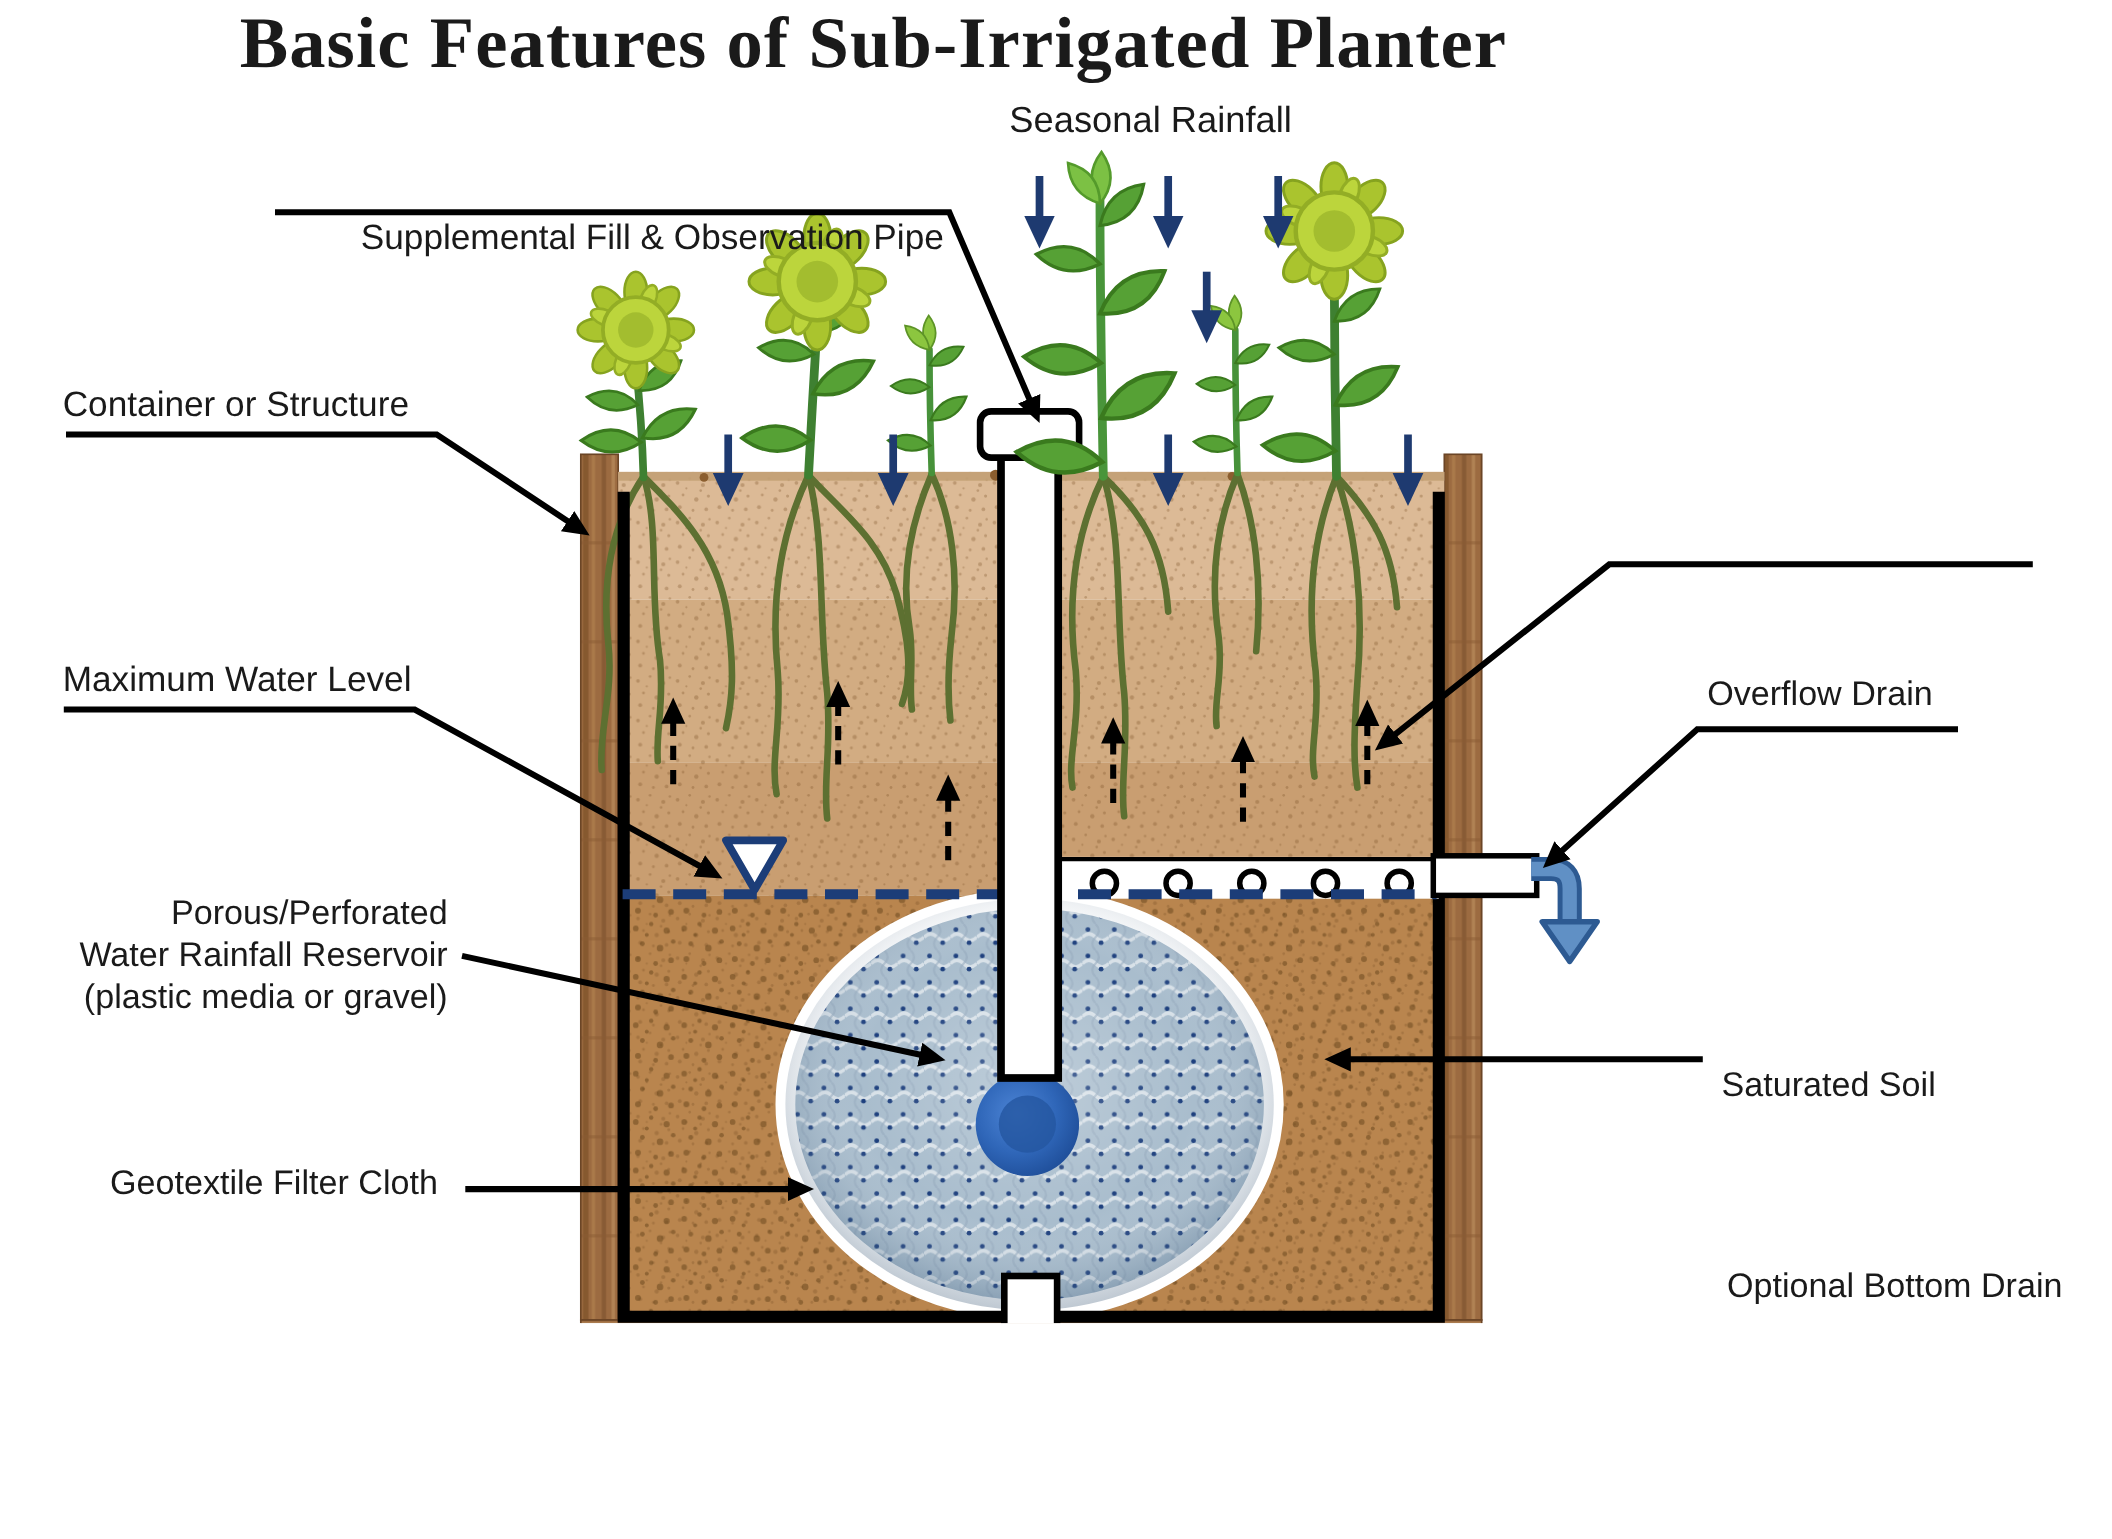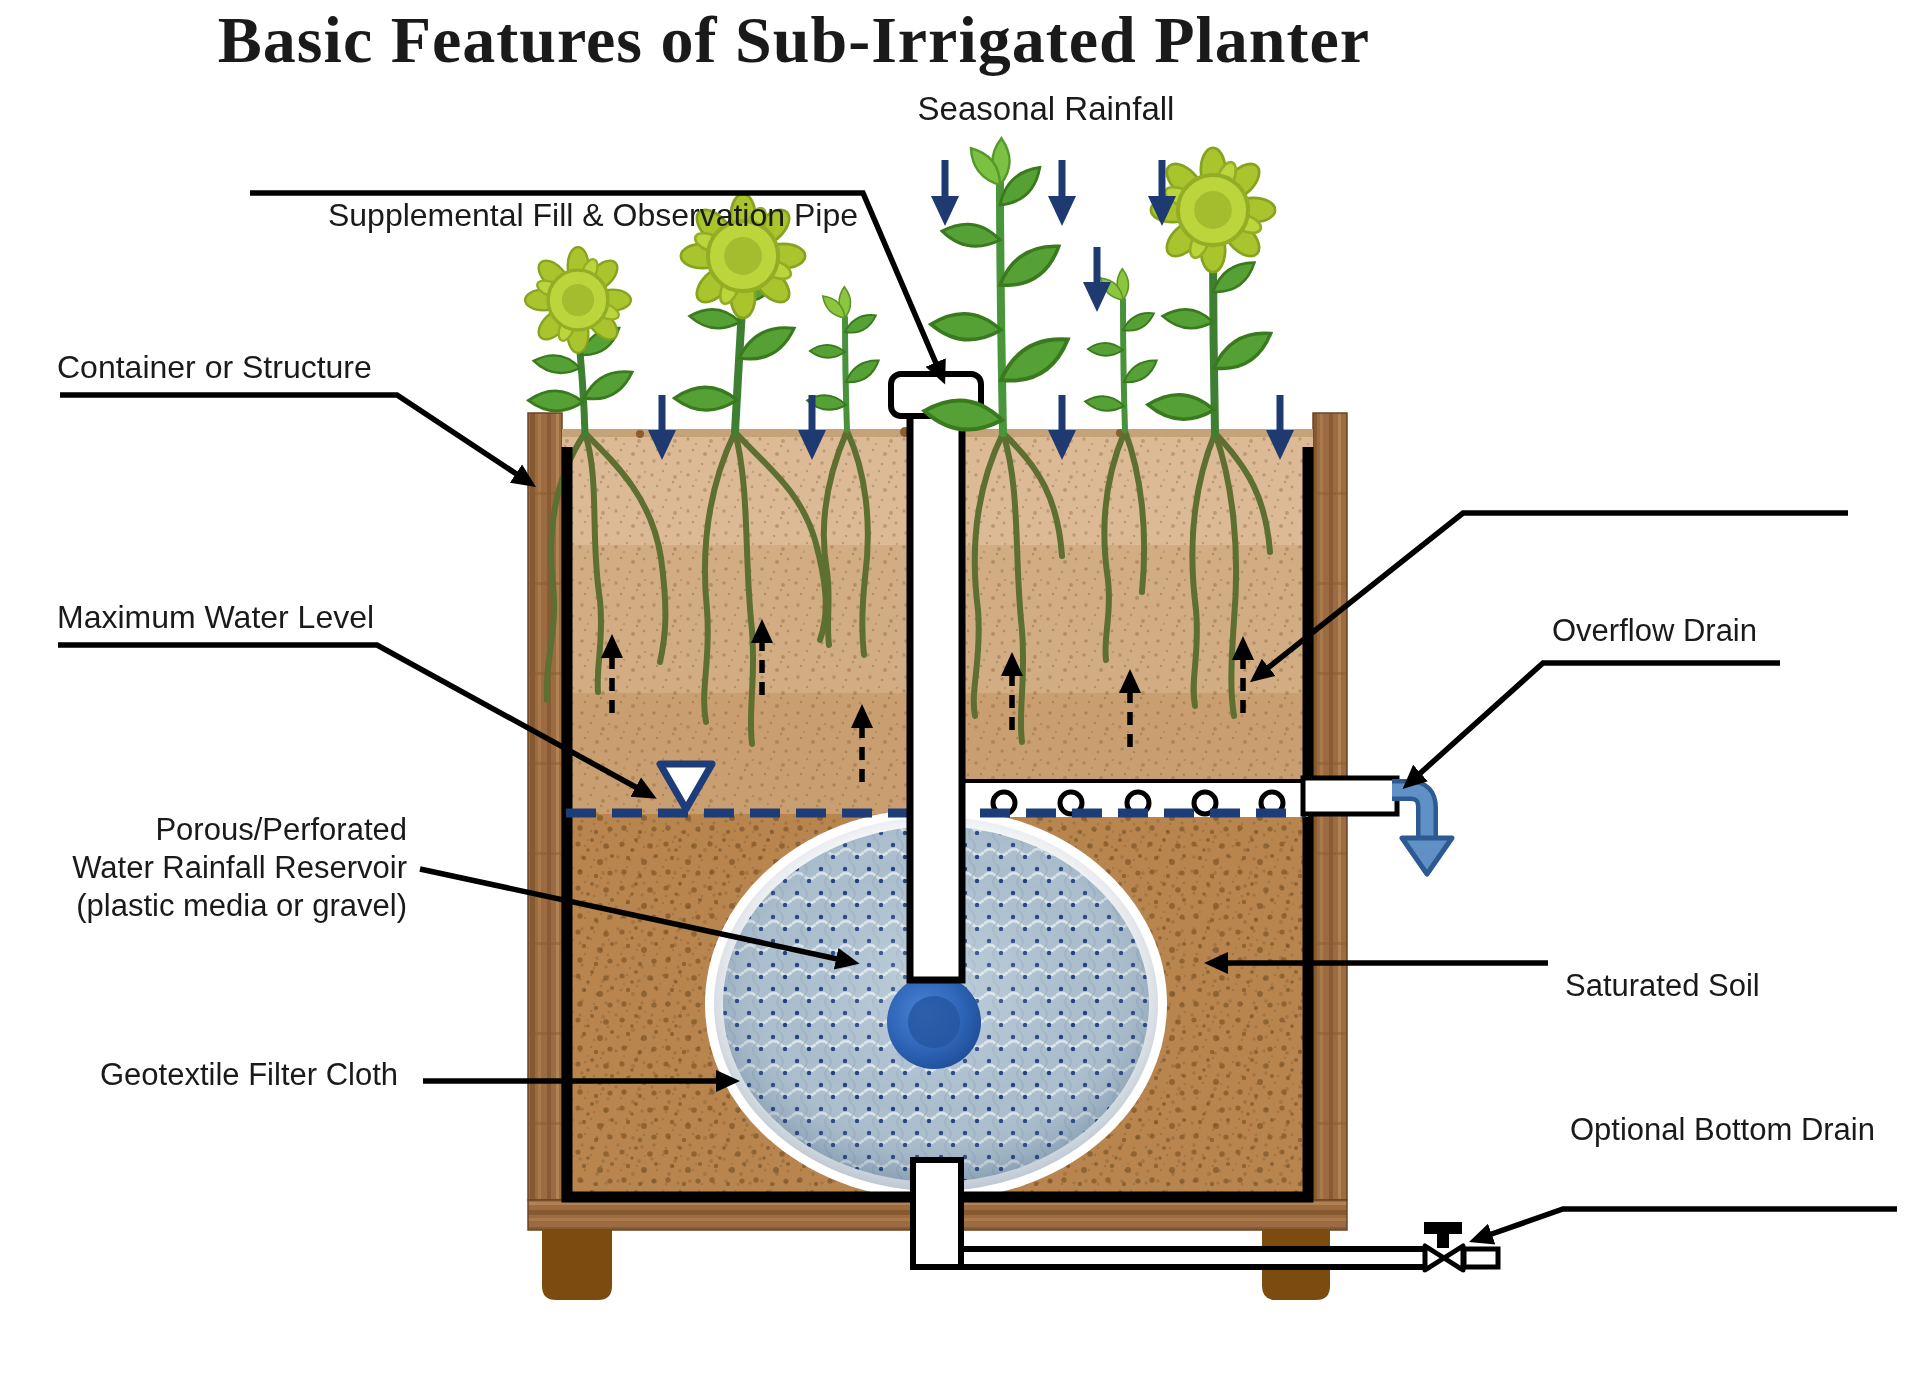--- a/index.html
+++ b/index.html
@@ -1,31 +1,31 @@
 <!DOCTYPE html>
 <html><head>
 <meta charset="utf-8">
 <style>
   html,body{margin:0;padding:0;background:#fff;}
-  #stage{position:relative;width:1920px;height:1399px;background:#fff;overflow:hidden;
+  #stage{position:relative;width:1920px;height:1203px;background:#fff;overflow:hidden;
          font-family:"Liberation Sans", sans-serif;color:#1a1a1a;}
   #diagram-svg{position:absolute;left:0;top:0;}
   .lbl{position:absolute;font-size:31px;line-height:38px;white-space:nowrap;}
   #title{position:absolute;left:0;top:2px;width:1588px;text-align:center;
          font-family:"Liberation Serif", serif;font-weight:bold;font-size:66px;letter-spacing:1px;}
   #lbl-seasonal{left:896px;top:90px;width:300px;text-align:center;font-size:33px;}
   #lbl-supplemental{left:255px;top:148px;width:603px;text-align:right;font-size:32px;margin-top:48px;}
   #lbl-container{left:57px;top:348px;font-size:32px;}
   #lbl-maxwater{left:57px;top:598px;font-size:32px;}
   #lbl-porous{left:37px;top:811px;width:370px;text-align:right;white-space:normal;}
   #lbl-geotextile{left:100px;top:1056px;}
   #lbl-capillary{left:1465px;top:426px;white-space:normal;width:420px;}
   #lbl-overflow{left:1552px;top:612px;text-align:right;}
   #lbl-saturated{left:1565px;top:939px;margin-top:28px;}
-  #lbl-optional{left:1570px;top:1111px;}
+  #lbl-optional{left:1570px;top:1150px;}
   #lbl-credit{left:60px;top:1314px;font-size:29px;font-weight:bold;font-style:italic;
               font-family:"Liberation Sans", sans-serif;color:#111;}
 </style>
 </head>
 <body>
 
 <div id="stage">
 
 <svg id="diagram-svg" width="1920" height="1399" viewBox="0 0 1920 1399" xmlns="http://www.w3.org/2000/svg">
   <defs>

